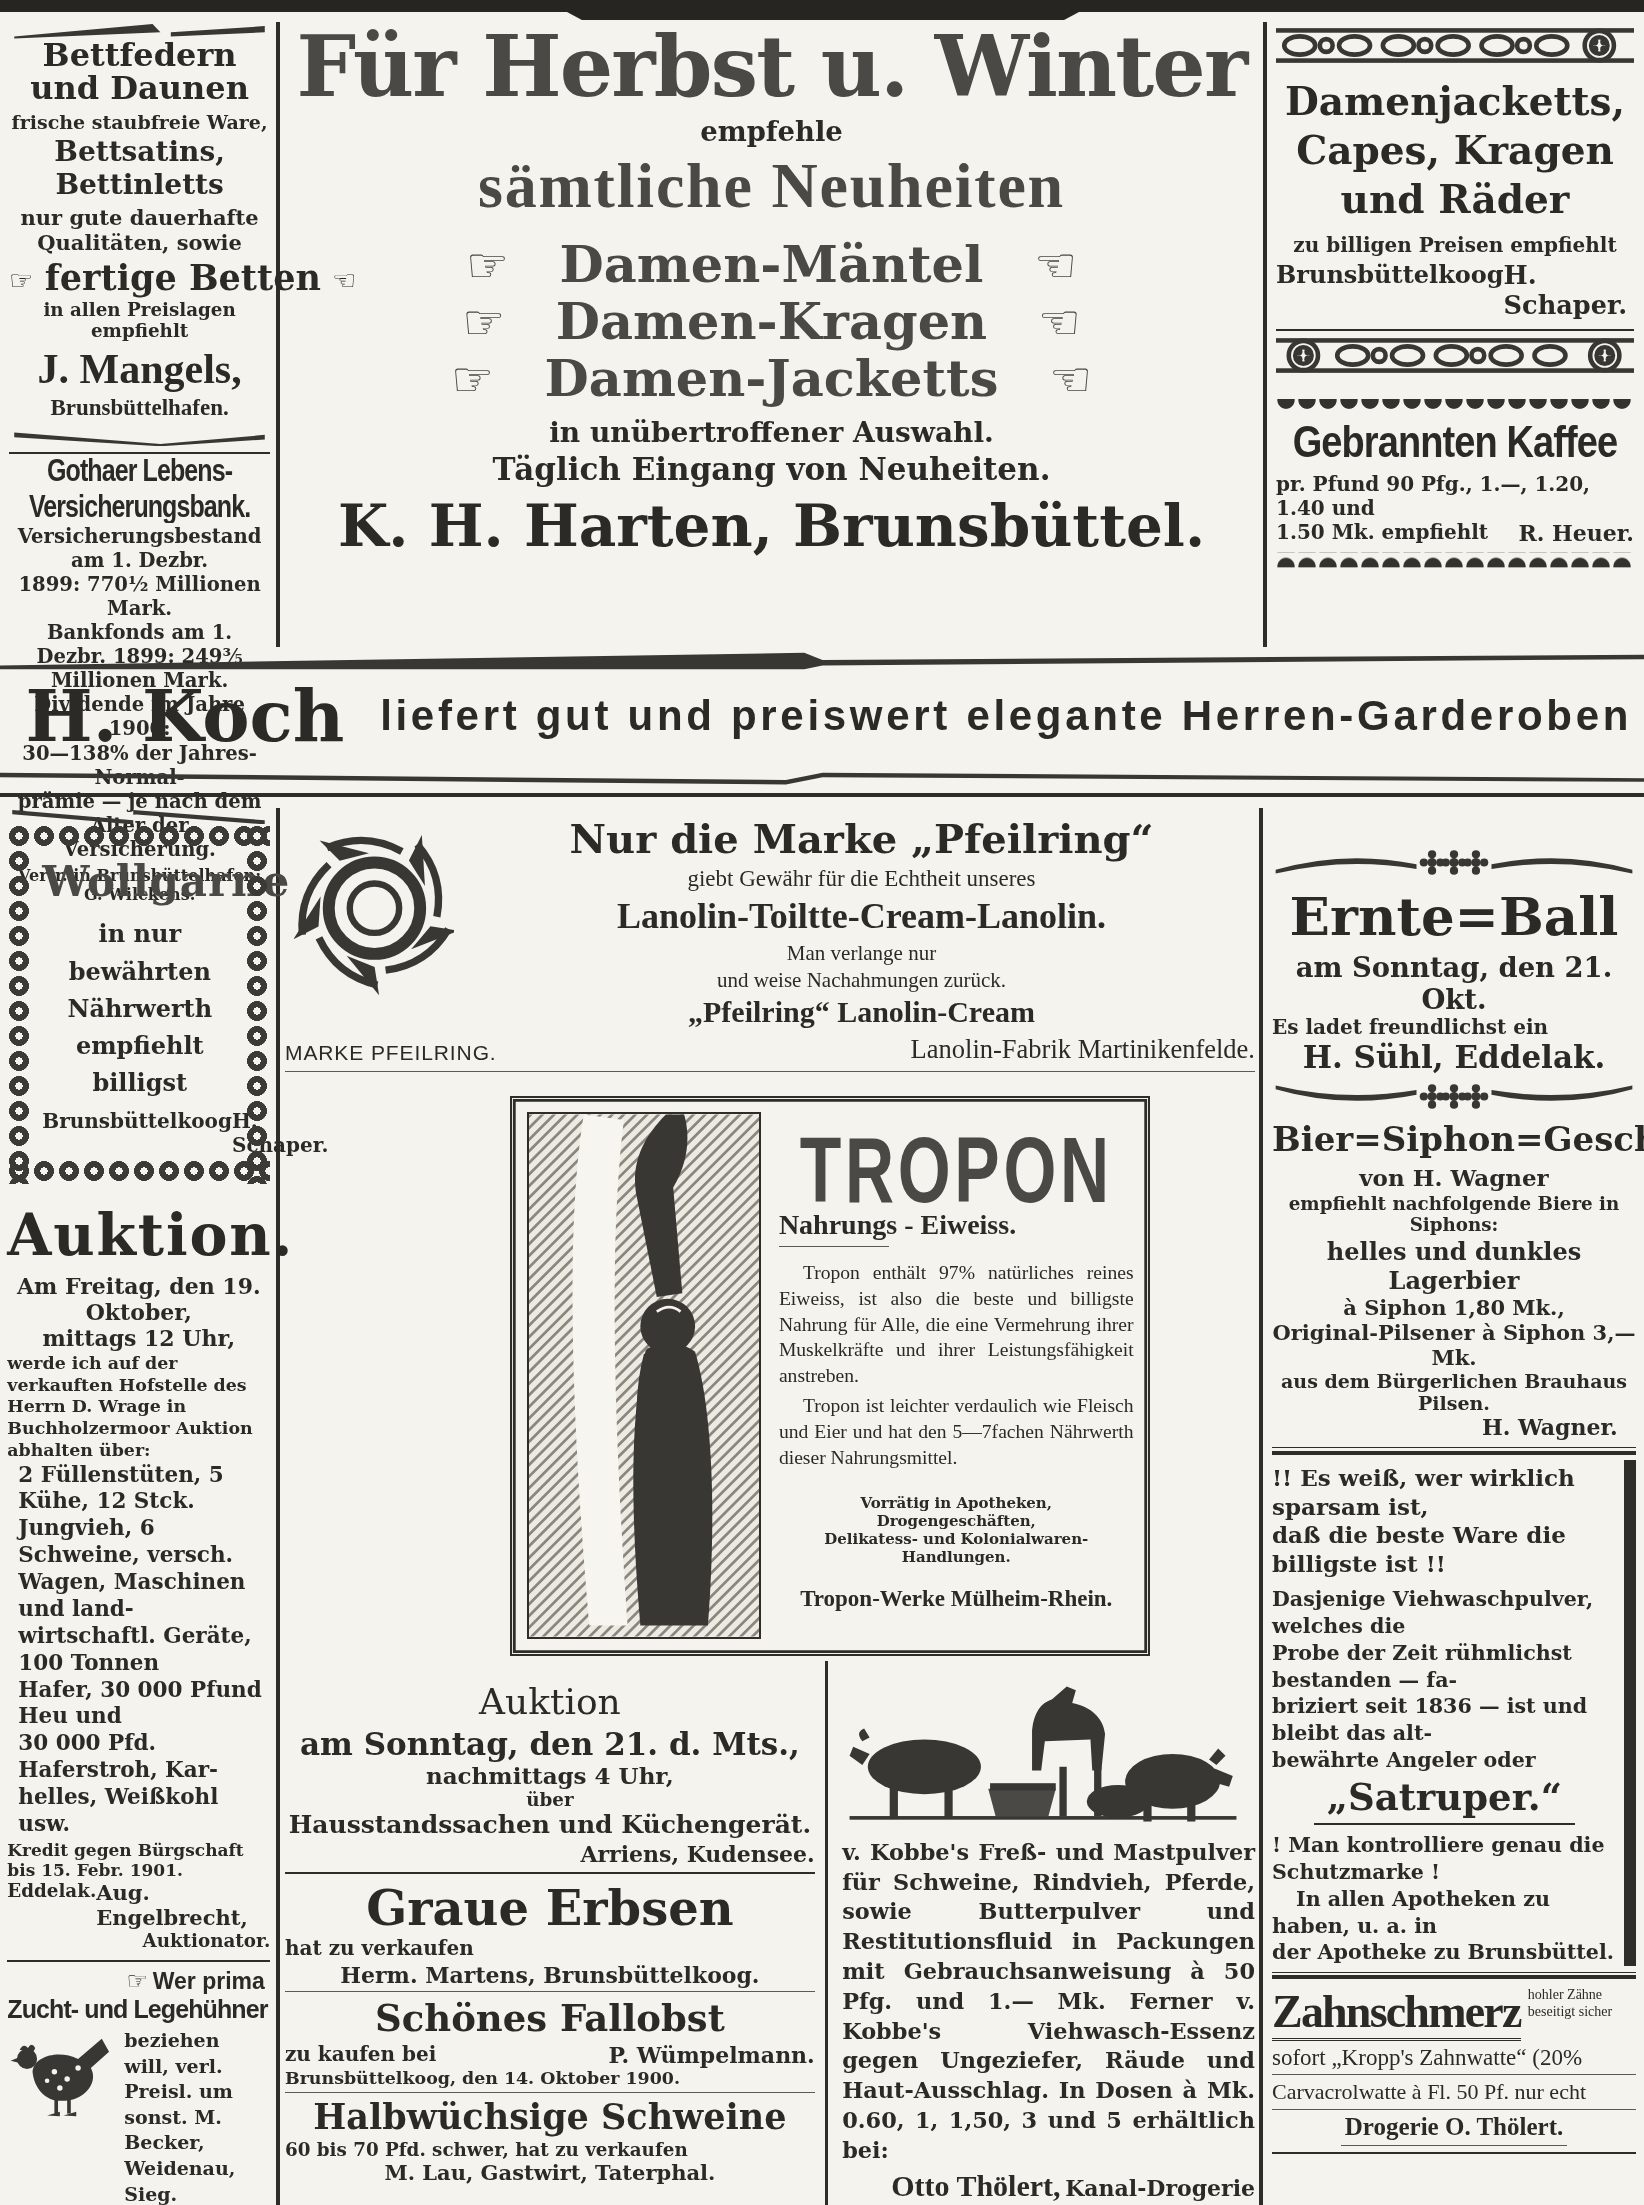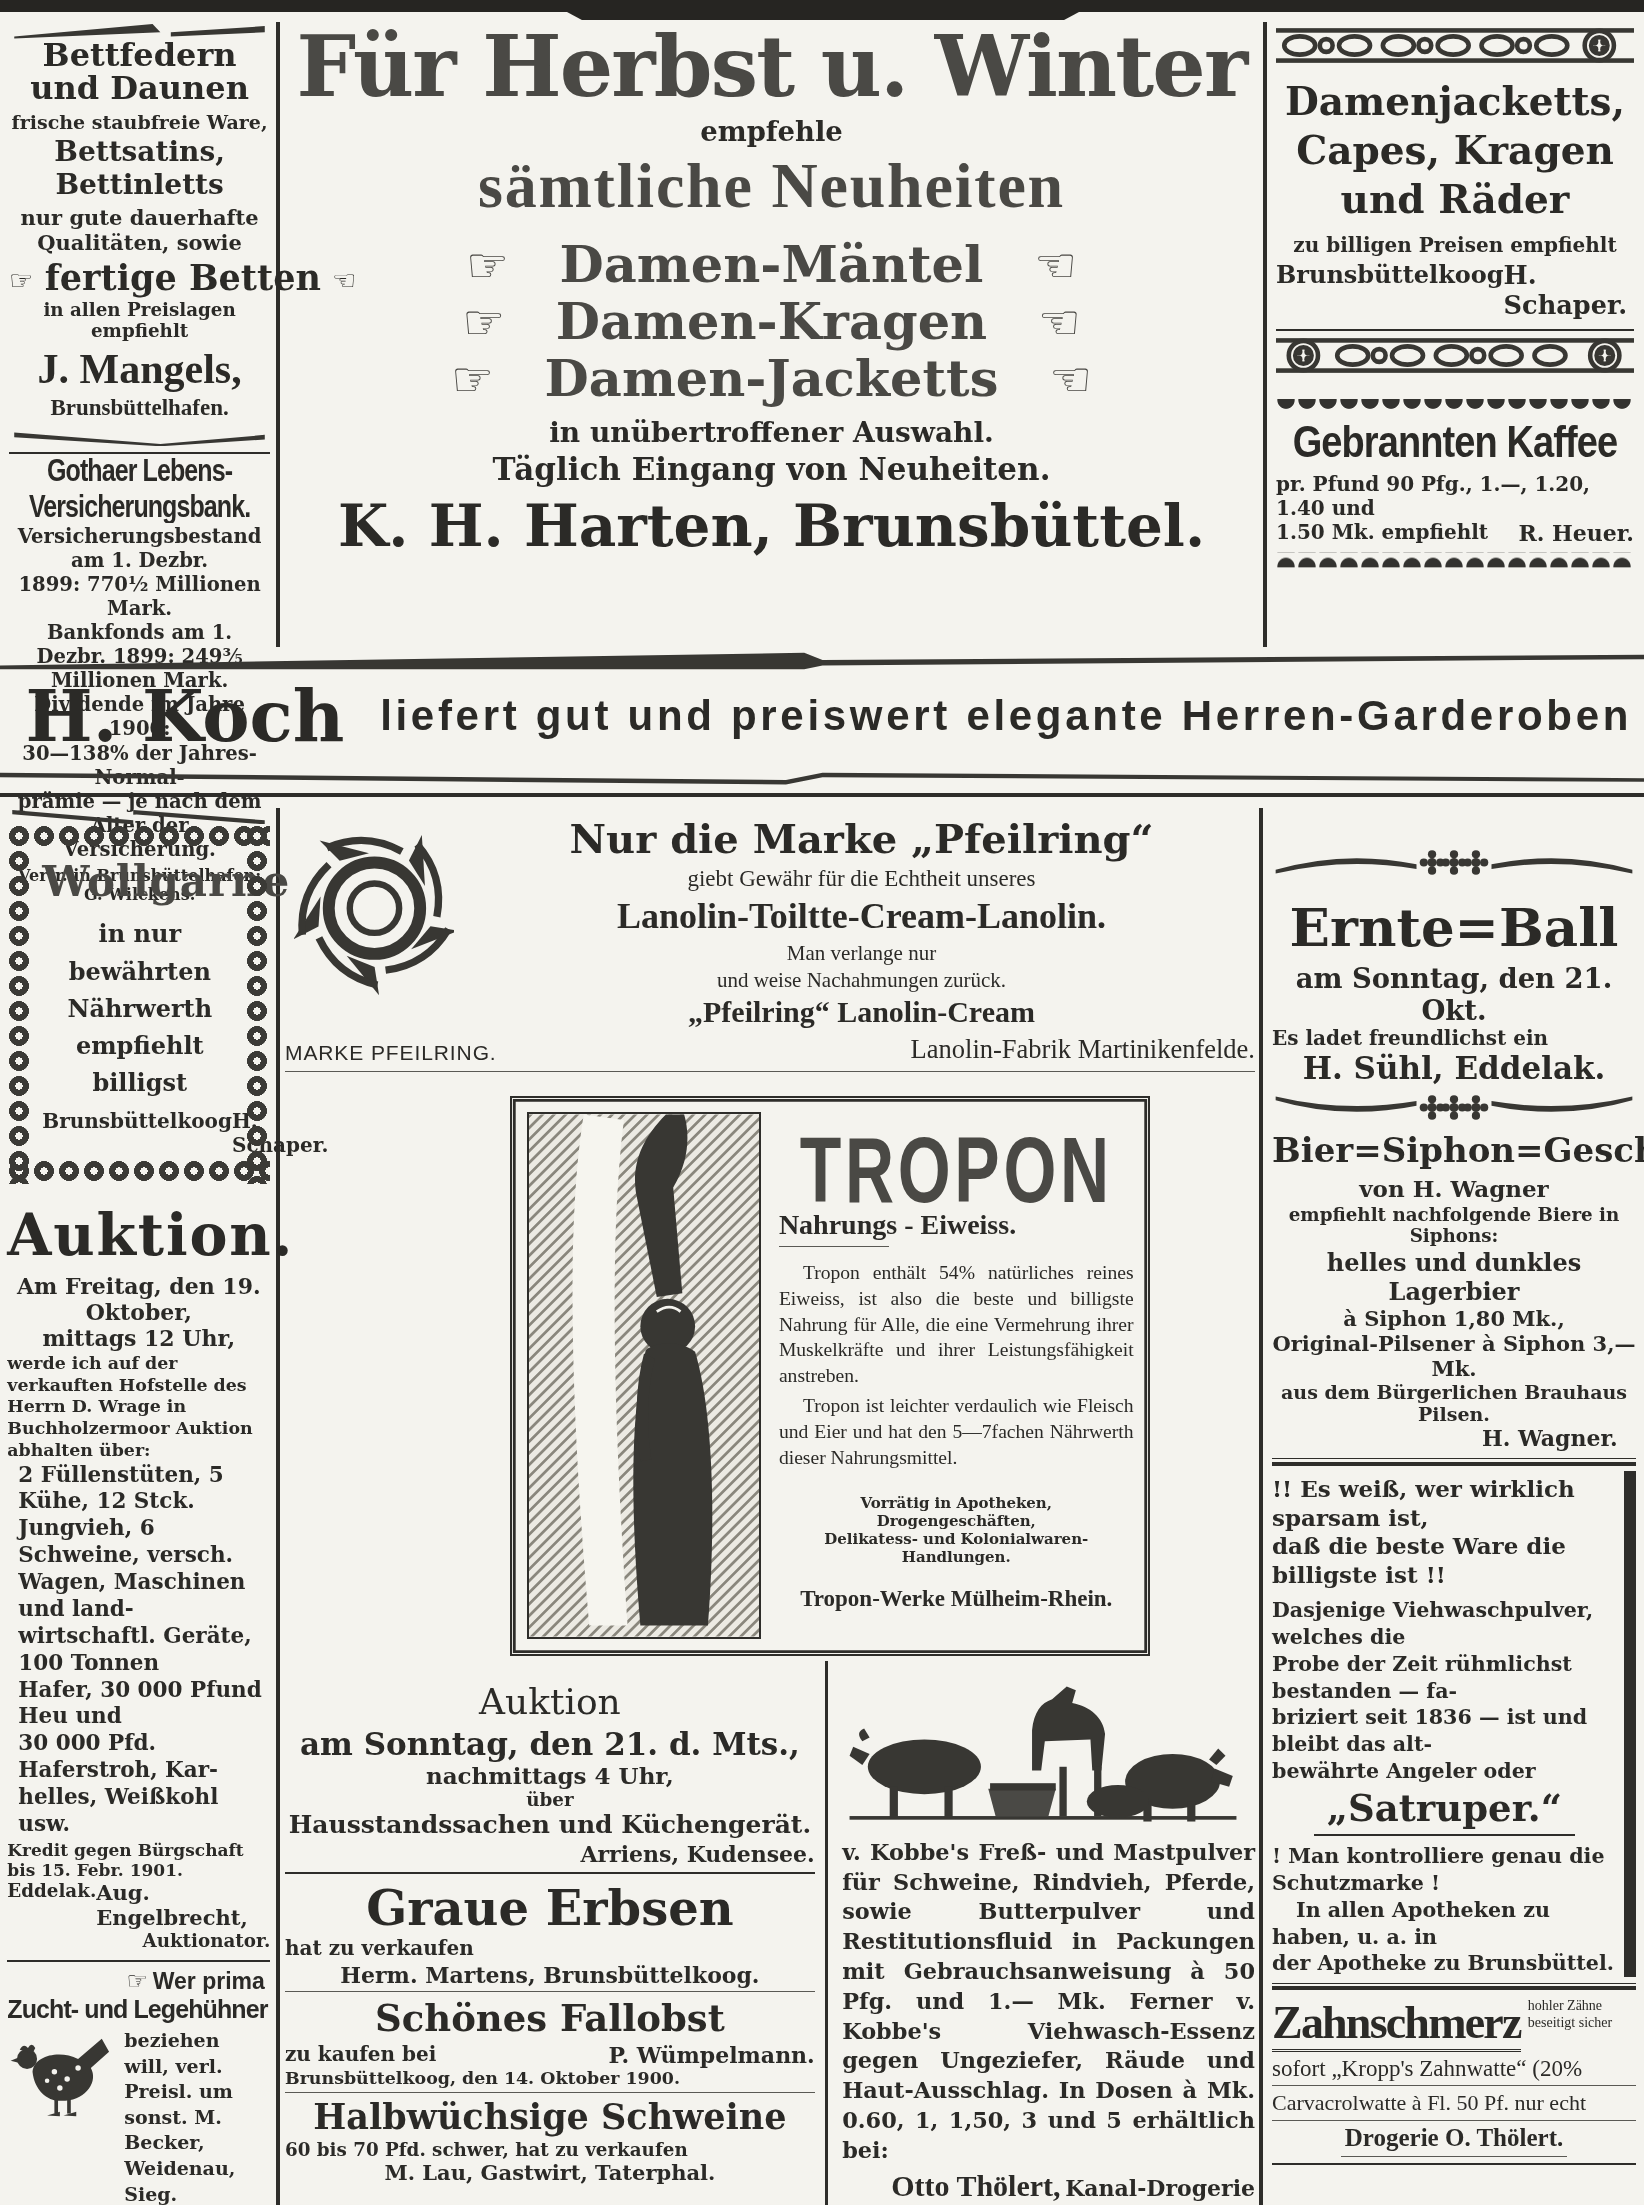--- a/index.html
+++ b/index.html
@@ -352,21 +352,21 @@
             <circle cx="152" cy="232" r="30"></circle>
             <path d="M128,258 C112,320 110,420 122,560 L196,560 C206,430 200,320 182,260 C166,248 142,248 128,258 Z"></path>
             <path d="M126,262 C116,300 116,340 122,380 L134,378 C128,336 130,298 138,268 Z"></path>
           </g>
           <path d="M140,216 q14,-10 26,0" stroke="#f4f3ee" stroke-width="3" fill="none"></path>
         </svg>
         <div style="flex:1">
           <div class="c tropon-title gray" style="font-size:68px;margin-top:18.3px">TROPON</div>
           <div class="ant" style="font-size:28px;font-weight:700;">Nahrungs - Eiweiss.</div>
           <hr class="hr2" style="width:110px;margin:5.5px 0 12.8px 0">
-          <div class="ant j" style="font-size:19.6px;line-height:1.32;text-indent:24px">Tropon enthält 54% natürliches reines Eiweiss, ist also die beste und billigste Nahrung für Alle, die eine Vermehrung ihrer Muskelkräfte und ihrer Leistungsfähigkeit anstreben.</div>
+          <div class="ant j" style="font-size:19.6px;line-height:1.32;text-indent:24px">Tropon enthält 97% natürliches reines Eiweiss, ist also die beste und billigste Nahrung für Alle, die eine Vermehrung ihrer Muskelkräfte und ihrer Leistungsfähigkeit anstreben.</div>
           <div class="ant j" style="font-size:19.6px;line-height:1.32;text-indent:24px;margin-top:3.7px">Tropon ist leichter verdaulich wie Fleisch und Eier und hat den 5—7fachen Nährwerth dieser Nahrungsmittel.</div>
           <div class="fr c" style="font-size:15px;margin-top:24px">Vorrätig in Apotheken, Drogengeschäften,</div>
           <div class="fr c" style="font-size:15px">Delikatess- und Kolonialwaren-Handlungen.</div>
           <div class="c ant" style="font-size:23px;font-weight:700;margin-top:20px;white-space:nowrap">Tropon-Werke Mülheim-Rhein.</div>
         </div>
       </div>
     </div>
 
     <div style="display:flex;margin-top:25.6px">
       <div style="width:530px">
@@ -458,21 +458,21 @@
         <g transform="translate(223,18)">
             <circle r="5"></circle>
             <circle cx="9" r="4.5"></circle>
             <circle cx="-9" r="4.5"></circle>
             <circle cy="9" r="4.5"></circle>
             <circle cy="-9" r="4.5"></circle>
           </g>
       </g>
     </svg>
     <div>
-      <div class="fr c" style="font-size:53px;margin-top:17px">Ernte=Ball</div>
+      <div class="fr c" style="font-size:53px;margin-top:6px">Ernte=Ball</div>
       <div class="fr c" style="font-size:27.4px;margin-top:3.7px">am Sonntag, den 21. Okt.</div>
       <div class="fr" style="font-size:20px">Es ladet freundlichst ein</div>
       <div class="fr c" style="font-size:31px">H. Sühl, Eddelak.</div>
     </div>
     <svg class="deco" width="364" height="33" viewBox="0 0 398 36" style="margin-top:5.5px">
       <path class="ink" d="M4,10 Q80,32 158,16 L158,11 Q80,24 4,6 Z"></path>
       <path class="ink" d="M394,10 Q318,32 240,16 L240,11 Q318,24 394,6 Z"></path>
       <g class="ink">
         <g transform="translate(175,18)">
             <circle r="5"></circle>

